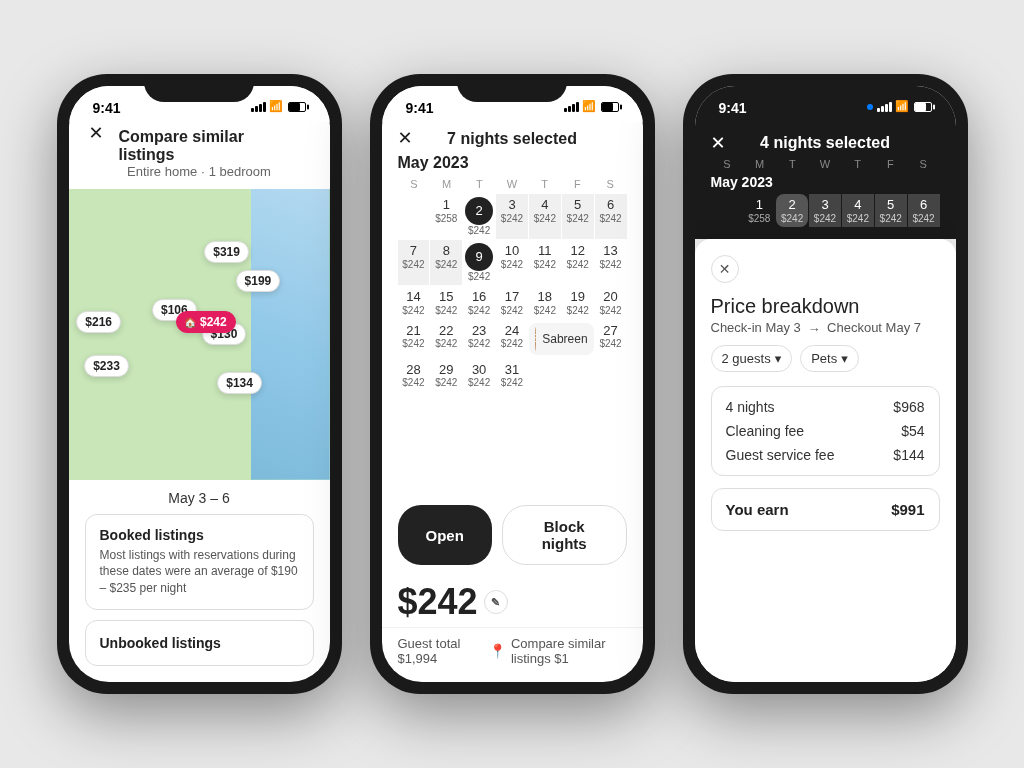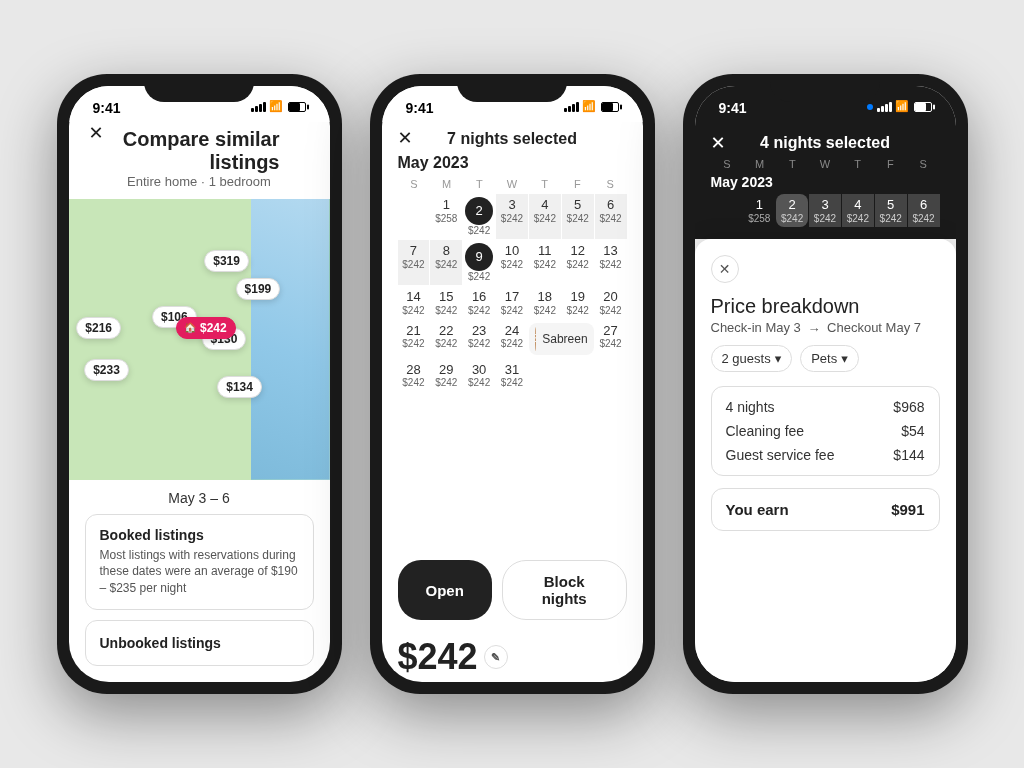--- a/index.html
+++ b/index.html
@@ -75,24 +75,24 @@
     }
     .close-x {
       position: absolute;
       left: 20px;
       top: 0;
       font-size: 18px;
       cursor: pointer;
       color: #222;
     }
     .phone1-title {
-      font-size: 20px;
+      font-size: 16px;
       font-weight: 700;
       color: #222;
-      text-align: right;
+      text-align: left;
       padding: 0 30px;
     }
     .phone1-subtitle {
       font-size: 13px;
       color: #666;
       text-align: center;
     }
     .map-area {
       flex: 1;
       background: linear-gradient(135deg, #c8e6c9 0%, #a5d6a7 30%, #81c784 60%, #b2dfdb 100%);
@@ -644,20 +644,29 @@
         <button class="btn-block">Block nights</button>
       </div>
 
       <div class="price-display">
         <span>$242</span>
         <div class="edit-icon-circle">
           <span>✎</span>
         </div>
       </div>
 
+      <div class="bottom-bar">
+        <div class="bottom-bar-item">
+          <span>Guest total $1,994</span>
+        </div>
+        <div class="bottom-bar-item">
+          <span class="pin-icon">📍</span>
+          <span>Compare similar listings $1</span>
+        </div>
+      </div>
     </div>
   </div>
 
   <div class="phone">
     <div class="phone-notch"></div>
     <div class="phone-screen" style="background:#f0f0f0;">
 
       <div class="status-bar" style="background:#1a1a1a; color:#fff; border-radius: 40px 40px 0 0;">
         <span class="status-time" style="color:#fff;">9:41</span>
         <div class="status-icons" style="color:#fff;">

